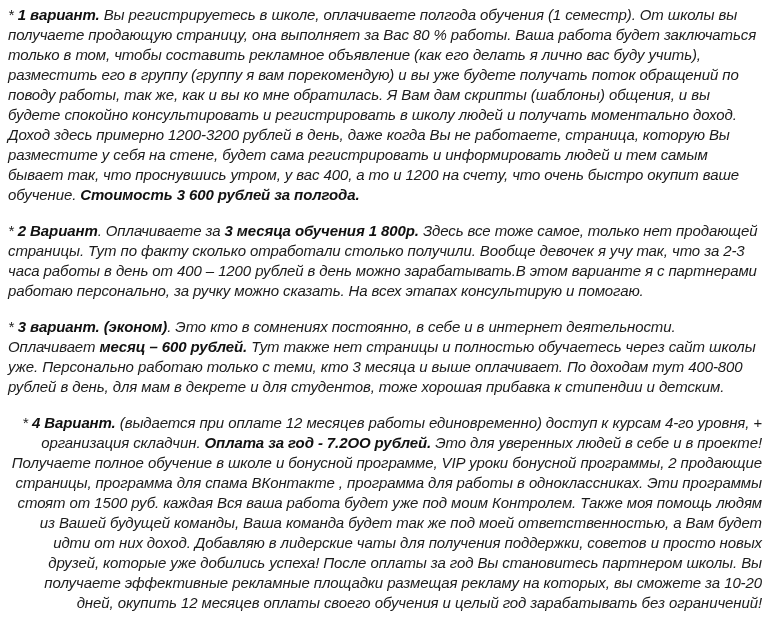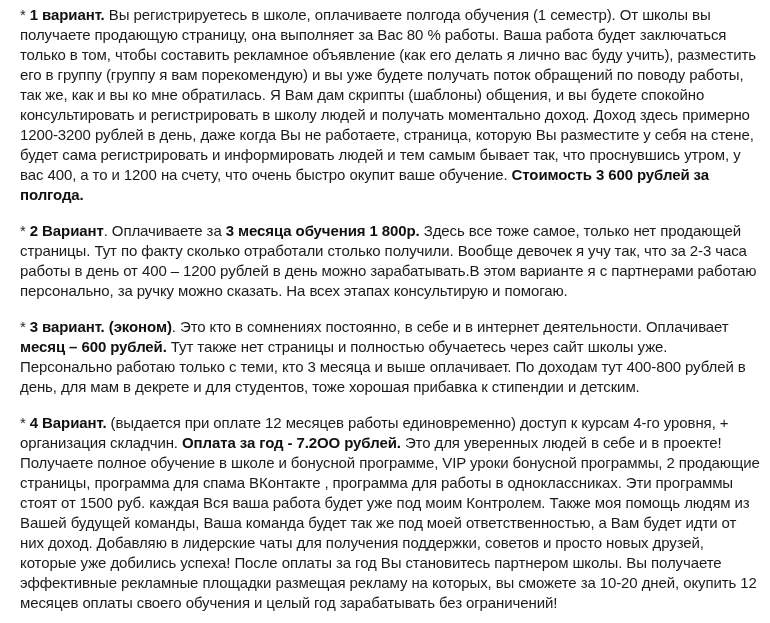--- a/index.html
+++ b/index.html
@@ -11,28 +11,30 @@
     width: 770px;
     height: 623px;
     overflow: hidden;
     font-family: "Liberation Sans", "DejaVu Sans", sans-serif;
     color: #1b1b1b;
   }
   .doc {
     padding: 5px 8px 0 8px;
   }
   .doc p {
-    margin: 0 0 16px 12px;
+    margin: 0 0 16px 0;
     font-size: 15px;
     line-height: 20px;
     letter-spacing: -0.1px;
     text-align: left;
+    font-style: italic;
   }
   .doc p:last-child {
     margin-bottom: 0;
+    text-align: right;
   }
   .doc strong {
     font-weight: bold;
     color: #111111;
   }
 </style>
 </head>
 <body>
 
 <main class="doc">

